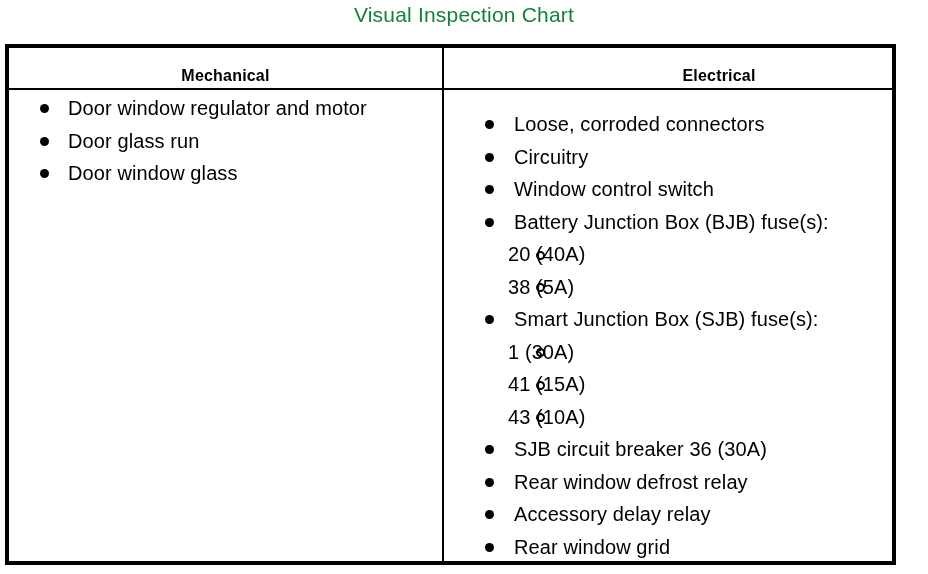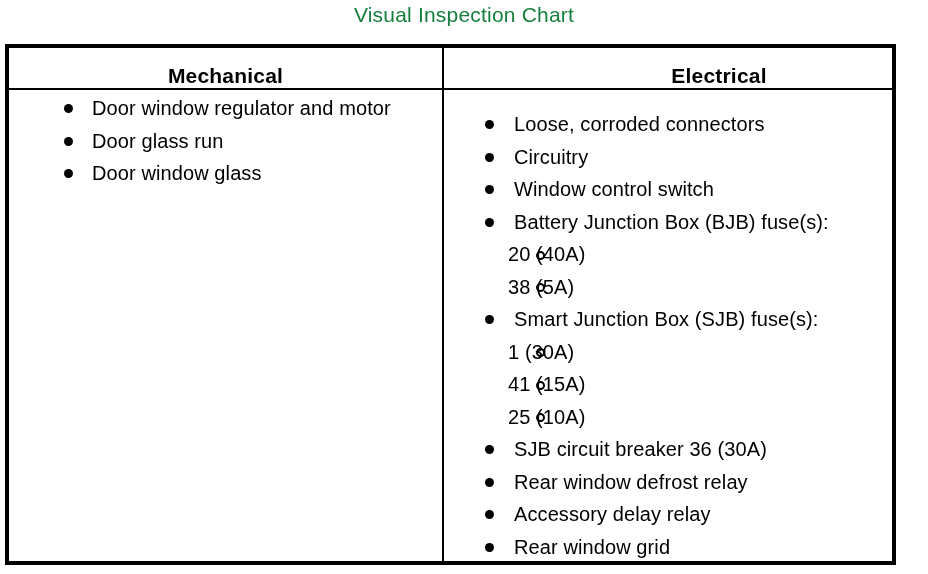--- a/index.html
+++ b/index.html
@@ -63,21 +63,21 @@
     border-bottom: 2px solid #000;
     box-sizing: border-box;
   }
   .header-cell {
     position: absolute;
     top: 0;
     height: 56px;
     display: flex;
     align-items: center;
     justify-content: center;
-    font-size: 21px;
+    font-size: 16px;
     font-weight: bold;
     letter-spacing: 0.2px;
     white-space: nowrap;
   }
   .header-cell.left  { left: 0px;   width: 433px; }
   .header-cell.right { left: 435px; width: 454px; margin-left: 48px; }
 
   
   .col-divider {
     position: absolute;
@@ -87,21 +87,21 @@
     height: 100%;
     background: #000;
   }
 
   
   .body-col {
     position: absolute;
     top: 44px;
     box-sizing: border-box;
   }
-  .body-col.left  { left: 0px;   width: 433px; padding-left: 24px; }
+  .body-col.left  { left: 0px;   width: 433px; }
   .body-col.right { left: 445px; width: 454px; margin-top: 16px; }
 
   .item-list {
     list-style: none;
     margin: 0;
     padding: 0;
   }
 
   .item {
     position: relative;
@@ -174,21 +174,21 @@
         <ul class="item-list" id="list-electrical">
             <li class="item level-0"><span class="bullet-solid"></span><span class="item-text">Loose, corroded connectors</span></li>
             <li class="item level-0"><span class="bullet-solid"></span><span class="item-text">Circuitry</span></li>
             <li class="item level-0"><span class="bullet-solid"></span><span class="item-text">Window control switch</span></li>
             <li class="item level-0"><span class="bullet-solid"></span><span class="item-text">Battery Junction Box (BJB) fuse(s):</span></li>
             <li class="item level-1"><span class="bullet-hollow"></span><span class="item-text">20 (40A)</span></li>
             <li class="item level-1"><span class="bullet-hollow"></span><span class="item-text">38 (5A)</span></li>
             <li class="item level-0"><span class="bullet-solid"></span><span class="item-text">Smart Junction Box (SJB) fuse(s):</span></li>
             <li class="item level-1"><span class="bullet-hollow"></span><span class="item-text">1 (30A)</span></li>
             <li class="item level-1"><span class="bullet-hollow"></span><span class="item-text">41 (15A)</span></li>
-            <li class="item level-1"><span class="bullet-hollow"></span><span class="item-text">25 (10A)</span></li>
+            <li class="item level-1"><span class="bullet-hollow"></span><span class="item-text">43 (10A)</span></li>
             <li class="item level-0"><span class="bullet-solid"></span><span class="item-text">SJB circuit breaker 36 (30A)</span></li>
             <li class="item level-0"><span class="bullet-solid"></span><span class="item-text">Rear window defrost relay</span></li>
             <li class="item level-0"><span class="bullet-solid"></span><span class="item-text">Accessory delay relay</span></li>
             <li class="item level-0"><span class="bullet-solid"></span><span class="item-text">Rear window grid</span></li>
           </ul>
       </div>
 
     </div>
   </div>
 

